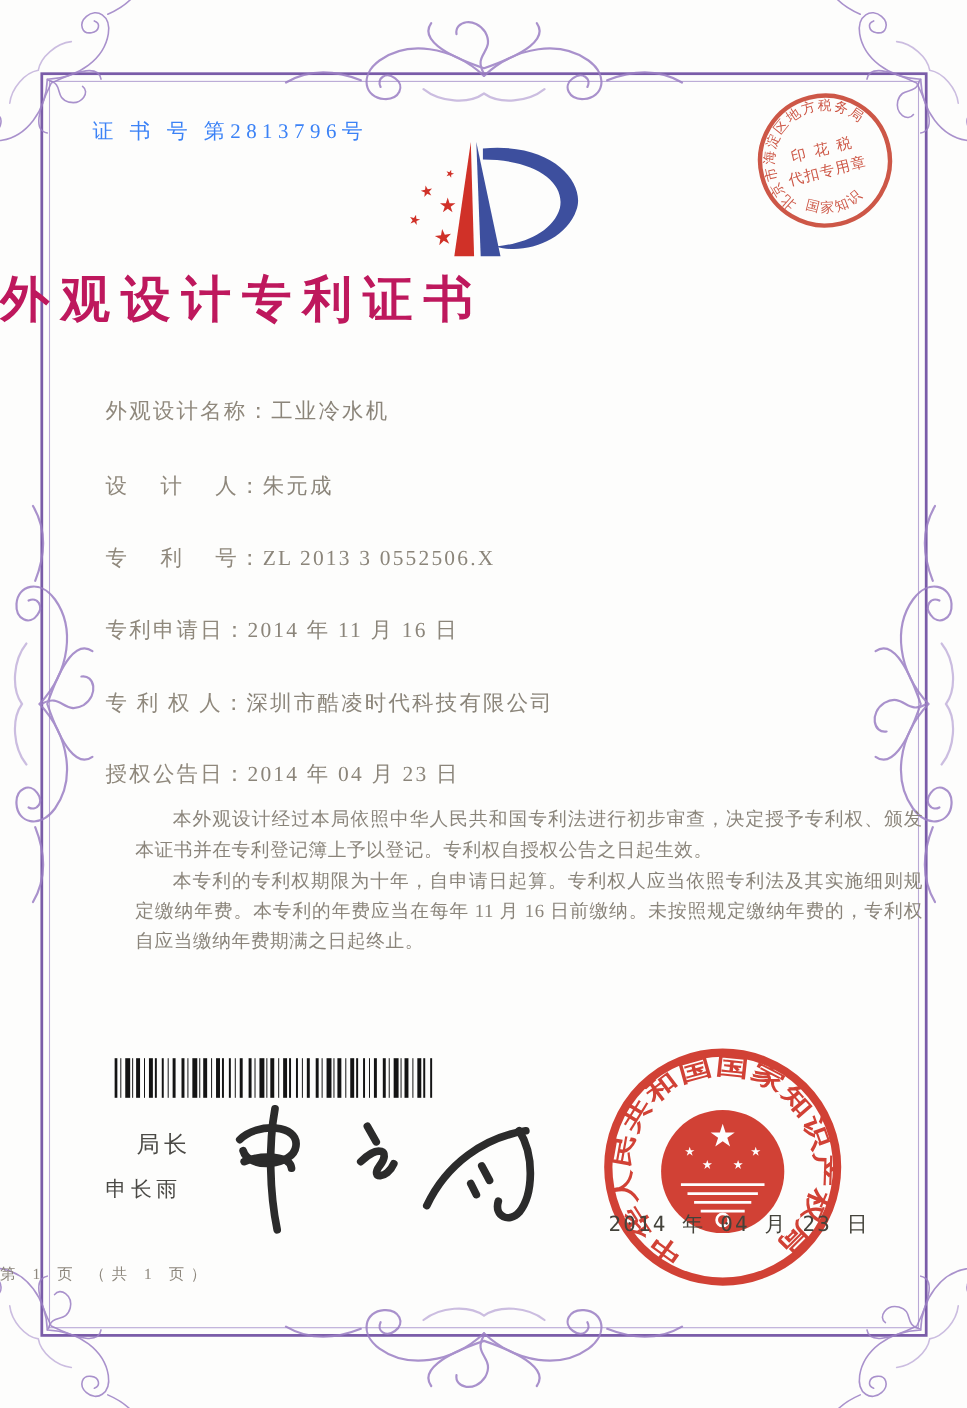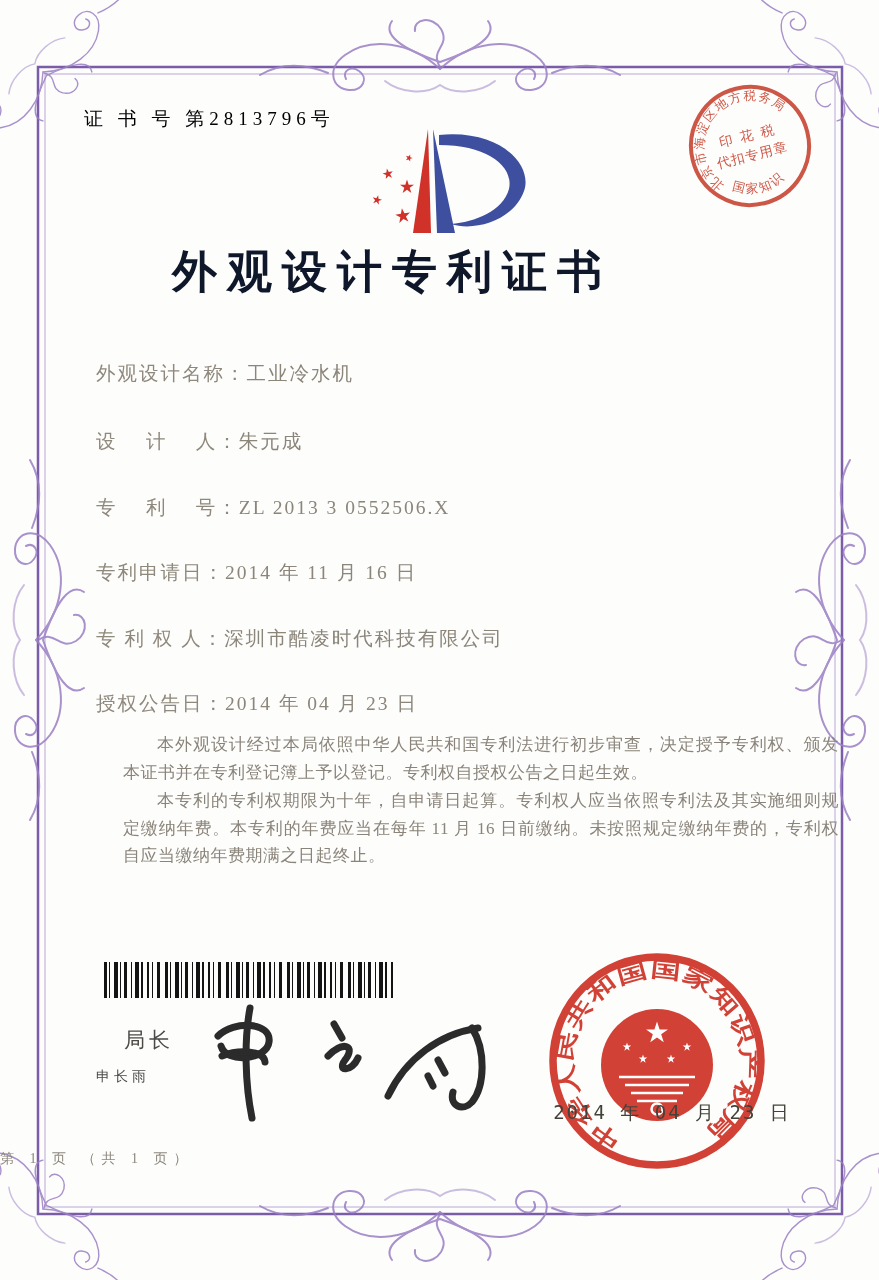--- a/index.html
+++ b/index.html
@@ -2,50 +2,50 @@
 <html><head>
 <meta charset="utf-8">
 <style>
   html,body{margin:0;padding:0;background:#ffffff;}
   .page{position:relative;width:879px;height:1280px;background:#fdfdfc;overflow:hidden;
         font-family:"Liberation Serif","DejaVu Serif",serif;}
   
   .frame{position:absolute;left:0;top:0;width:879px;height:1280px;pointer-events:none;}
   
   .cert-no{position:absolute;left:84px;top:106px;font-size:19px;letter-spacing:5px;
-           color:#000000;white-space:nowrap;}
+           color:#3b82f6;white-space:nowrap;}
   
   .tax-stamp{position:absolute;left:684px;top:80px;width:132px;height:132px;
              transform:rotate(-14deg);opacity:.92;}
   
   .logo{position:absolute;left:325px;top:120px;width:230px;height:130px;}
   
-  .title{position:absolute;left:0;top:242px;width:784px;margin:0;text-align:center;
-         font-size:45px;font-weight:600;letter-spacing:10px;color:#0f172a;}
+  .title{position:absolute;left:0;top:242px;width:784px;margin:0;
+         font-size:45px;font-weight:600;letter-spacing:10px;color:#be185d;}
   
   .field{position:absolute;left:96px;font-size:19.5px;color:#8f887c;letter-spacing:2px;
          white-space:nowrap;}
   .field .fvalue{color:#8b857a;}
   
   .paras{position:absolute;left:88px;top:731px;width:716px;margin-left:35px;}
   .paras p{margin:0 0 1px 0;font-size:17px;line-height:27.5px;color:#8a847a;
            text-align:justify;text-indent:2em;letter-spacing:.5px;}
   
   .barcode{position:absolute;left:104px;top:962px;width:292px;height:36px;
     background-image:linear-gradient(90deg,#141414 0 3px,transparent 3px 5px,
       #141414 5px 6px,transparent 6px 10px,#141414 10px 14px,transparent 14px 16px,
       #141414 16px 17px,transparent 17px 20px,#141414 20px 23px,transparent 23px 27px,
       #141414 27px 28px,transparent 28px 31px,#141414 31px 35px,transparent 35px 37px,
       #141414 37px 39px,transparent 39px 43px,#141414 43px 45px,transparent 45px 48px,
       #141414 48px 49px,transparent 49px 53px,#141414 53px 56px,transparent 56px 61px);
     background-size:61px 100%;background-repeat:repeat-x;}
   
   .sig-title{position:absolute;left:96px;top:1026px;font-size:21px;color:#4b4a46;letter-spacing:4px;
              font-family:"Liberation Sans","DejaVu Sans",sans-serif;margin-left:28px;}
-  .sig-name{position:absolute;left:96px;top:1068px;font-size:14px;color:#4b4a46;letter-spacing:4px;
+  .sig-name{position:absolute;left:96px;top:1068px;font-size:19px;color:#4b4a46;letter-spacing:4px;
             font-family:"Liberation Sans","DejaVu Sans",sans-serif;}
   .signature{position:absolute;left:192px;top:998px;width:312px;height:128px;}
   
   .office-seal{position:absolute;left:546px;top:950px;width:222px;height:222px;opacity:.95;}
   .seal-date{position:absolute;left:542px;top:1100px;width:260px;text-align:center;
              font-size:19px;color:#43423a;letter-spacing:2px;
              font-family:"DejaVu Sans Mono","Liberation Mono",monospace;}
   
   .footer{position:absolute;left:0;top:1150px;width:879px;text-align:left;
           font-size:14px;color:#8d877d;letter-spacing:6px;}

